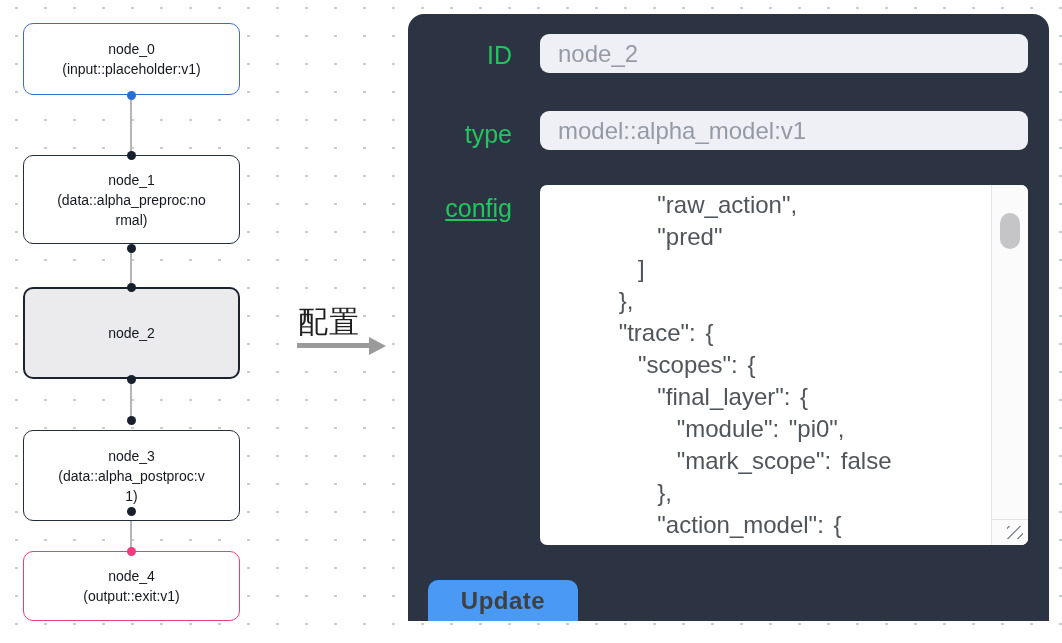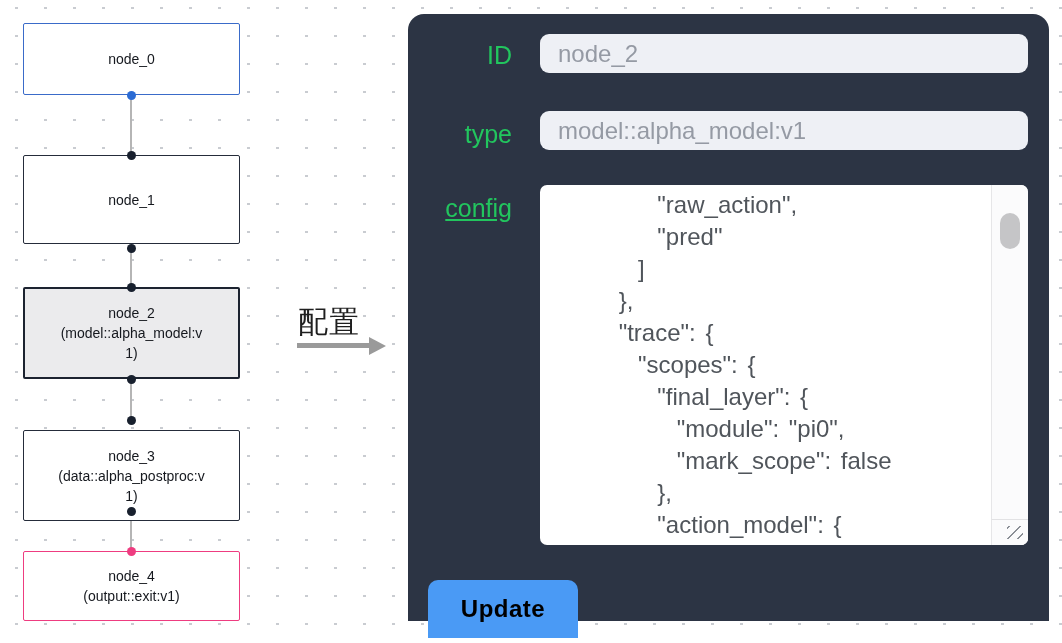--- a/index.html
+++ b/index.html
@@ -15,21 +15,21 @@
   }
   .canvas { position: absolute; inset: 0; }
 
   
   .node {
     position: absolute;
     left: 23px;
     width: 217px;
     background: #ffffff;
     border: 1.5px solid #252c3a;
-    border-radius: 2px;
+    border-radius: 10px;
     display: flex;
     flex-direction: column;
     align-items: center;
     justify-content: center;
     text-align: center;
     font-size: 14px;
     line-height: 20px;
     color: #15181e;
     padding: 4px 33px;
   }
@@ -164,51 +164,52 @@
   .resize-grip {
     position: absolute;
     right: 5px; bottom: 6px;
     width: 16px; height: 13px;
     background: repeating-linear-gradient(-45deg,
       transparent 0 3px, #8b8f96 3px 4.5px, transparent 4.5px 7.5px);
   }
   .update-btn {
     position: absolute;
     left: 20px; top: 566px;
-    width: 150px; height: 58px;
+    width: 150px; height: 41px;
     background: #4a9af5;
     border: none;
     border-radius: 10px 10px 0 0;
-    color: #000000;
+    color: #404040;
     font-family: "Liberation Sans", sans-serif;
     font-size: 24px;
     font-weight: 700;
     letter-spacing: 0.5px;
     cursor: pointer;
   }
 </style>
 </head>
 <body>
 
 <div class="canvas">
 
   <div class="edge e0"></div>
   <div class="edge e1"></div>
   <div class="edge e2"></div>
   <div class="edge e3"></div>
 
   <div class="node node-0">
     <div>node_0</div>
+    <div class="sub">(input::placeholder:v1)</div>
   </div>
   <div class="node node-1">
     <div>node_1</div>
+    <div class="sub">(data::alpha_preproc:normal)</div>
   </div>
   <div class="node node-2">
     <div>node_2</div>
-    <div class="sub">(model::alpha_model:v1)</div>
   </div>
   <div class="node node-3">
     <div>node_3</div>
     <div class="sub">(data::alpha_postproc:v1)</div>
   </div>
   <div class="node node-4">
     <div>node_4</div>
     <div class="sub">(output::exit:v1)</div>
   </div>
 

